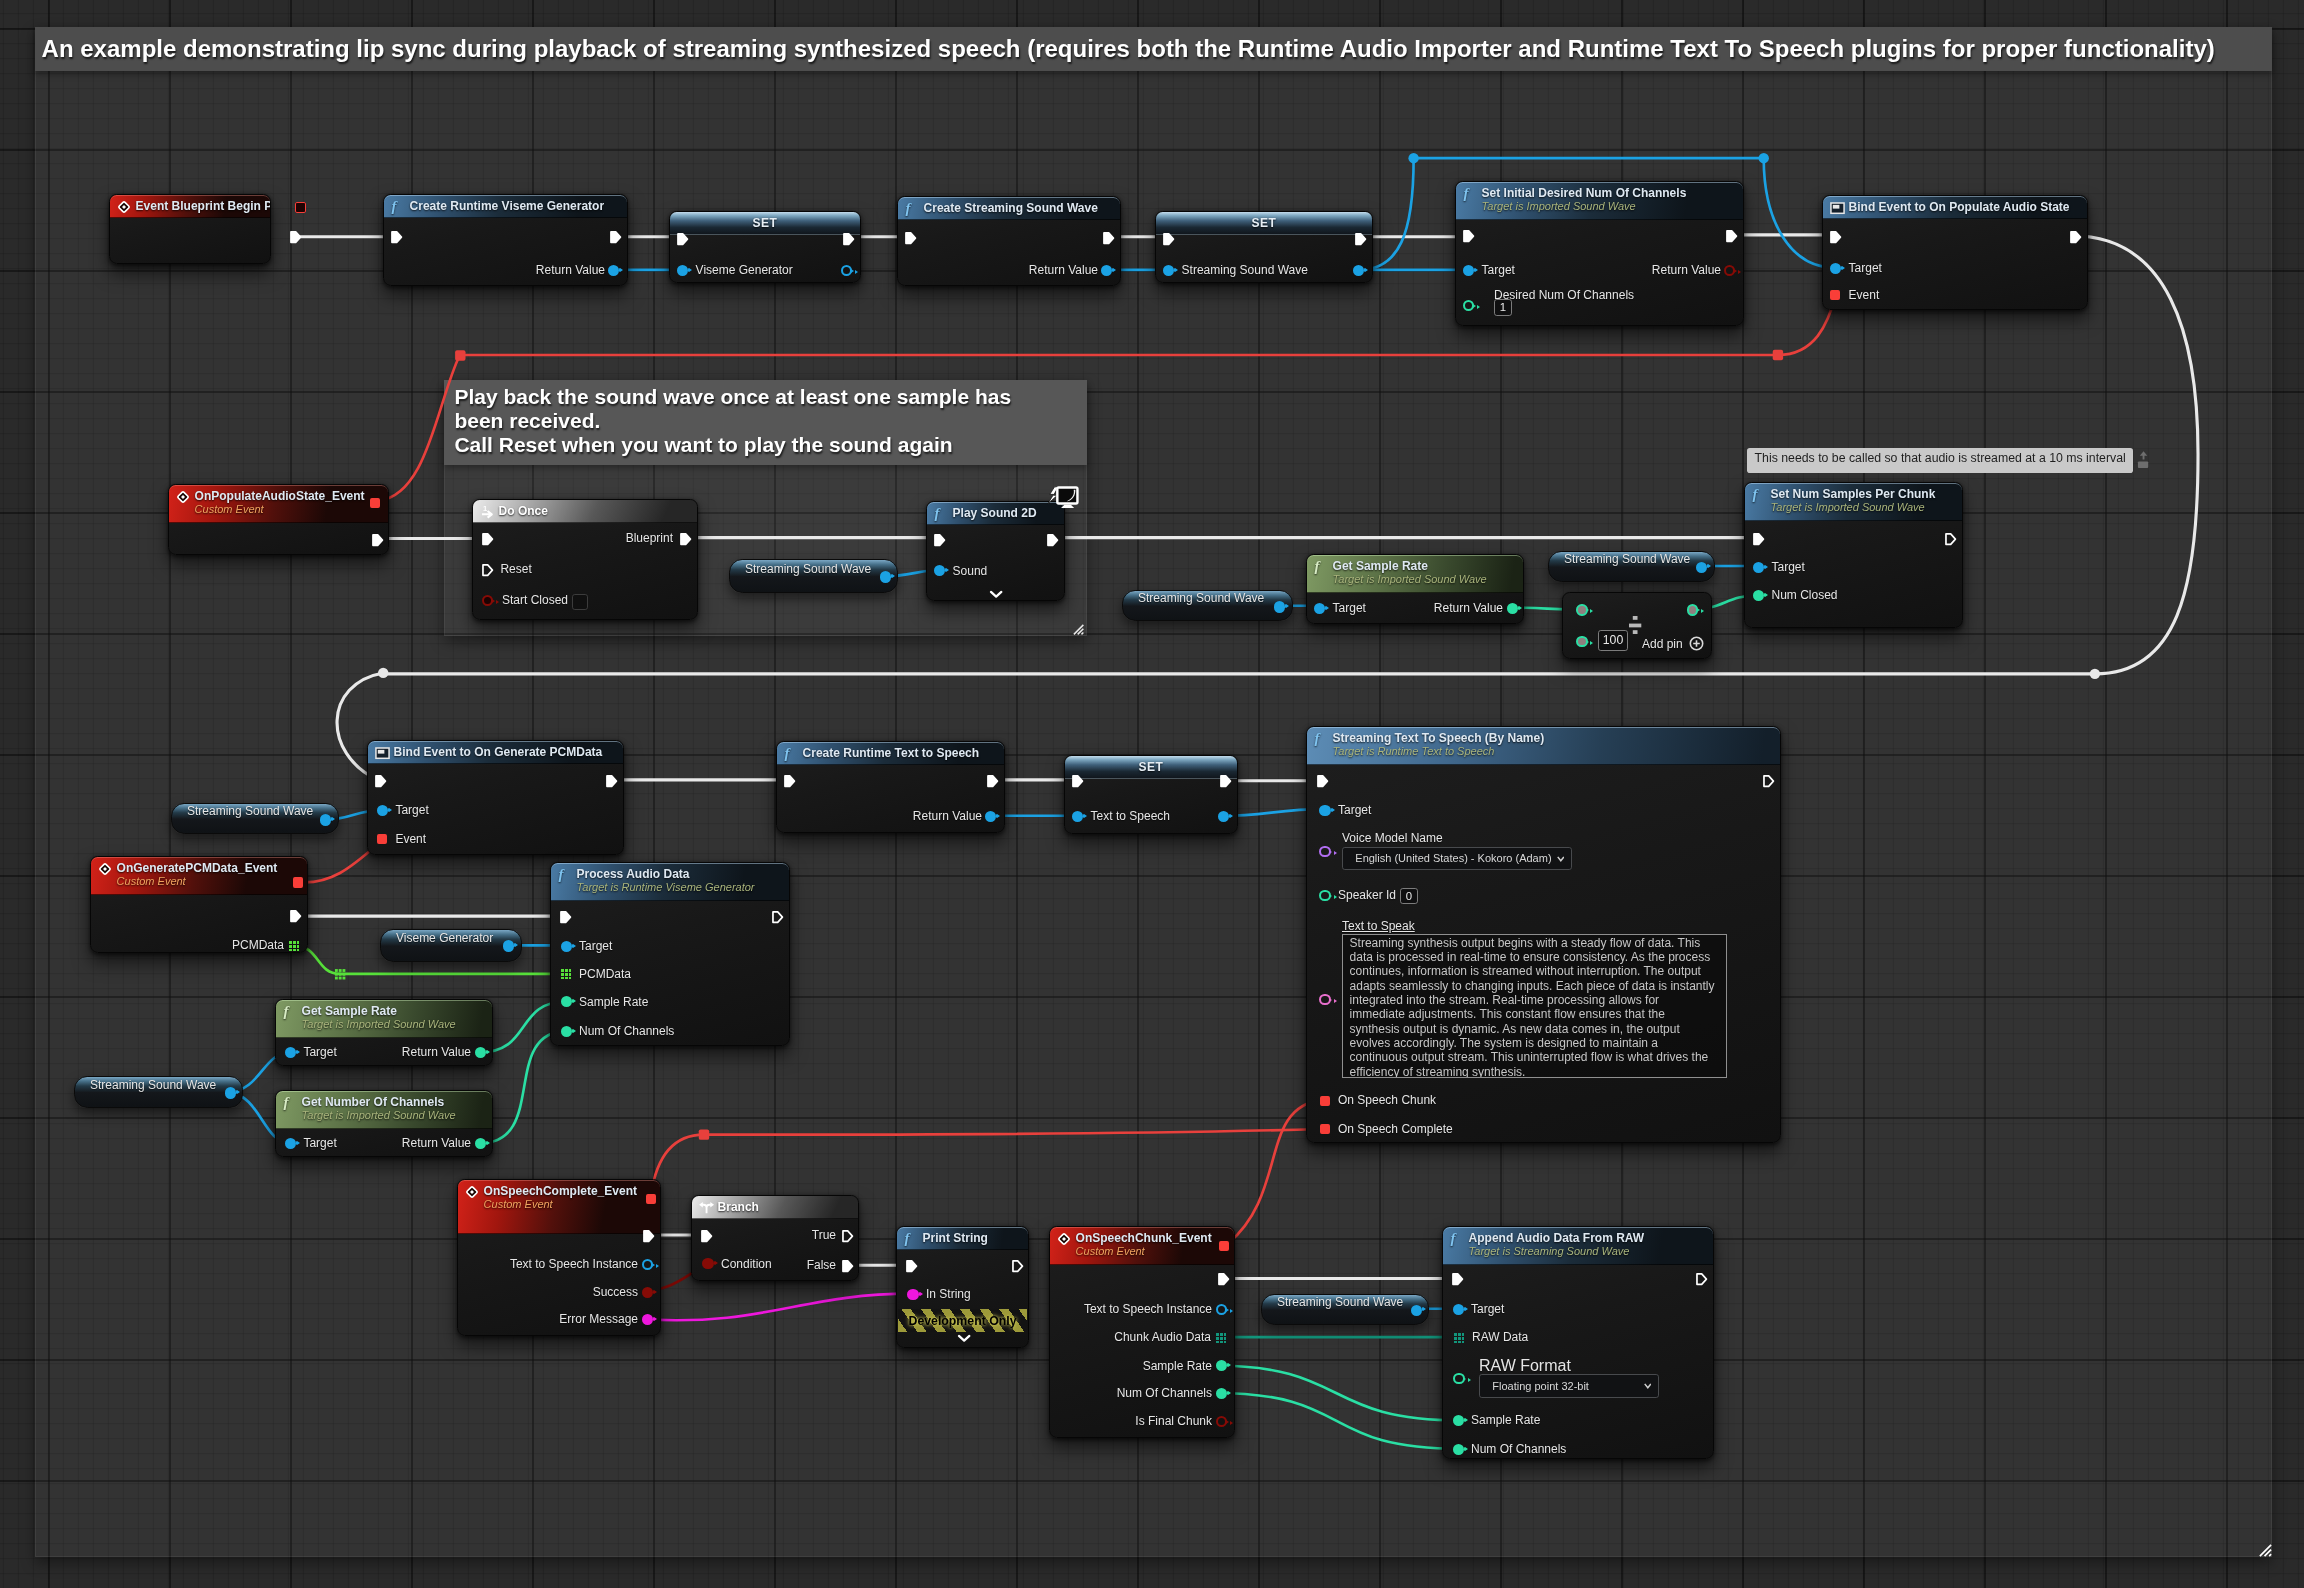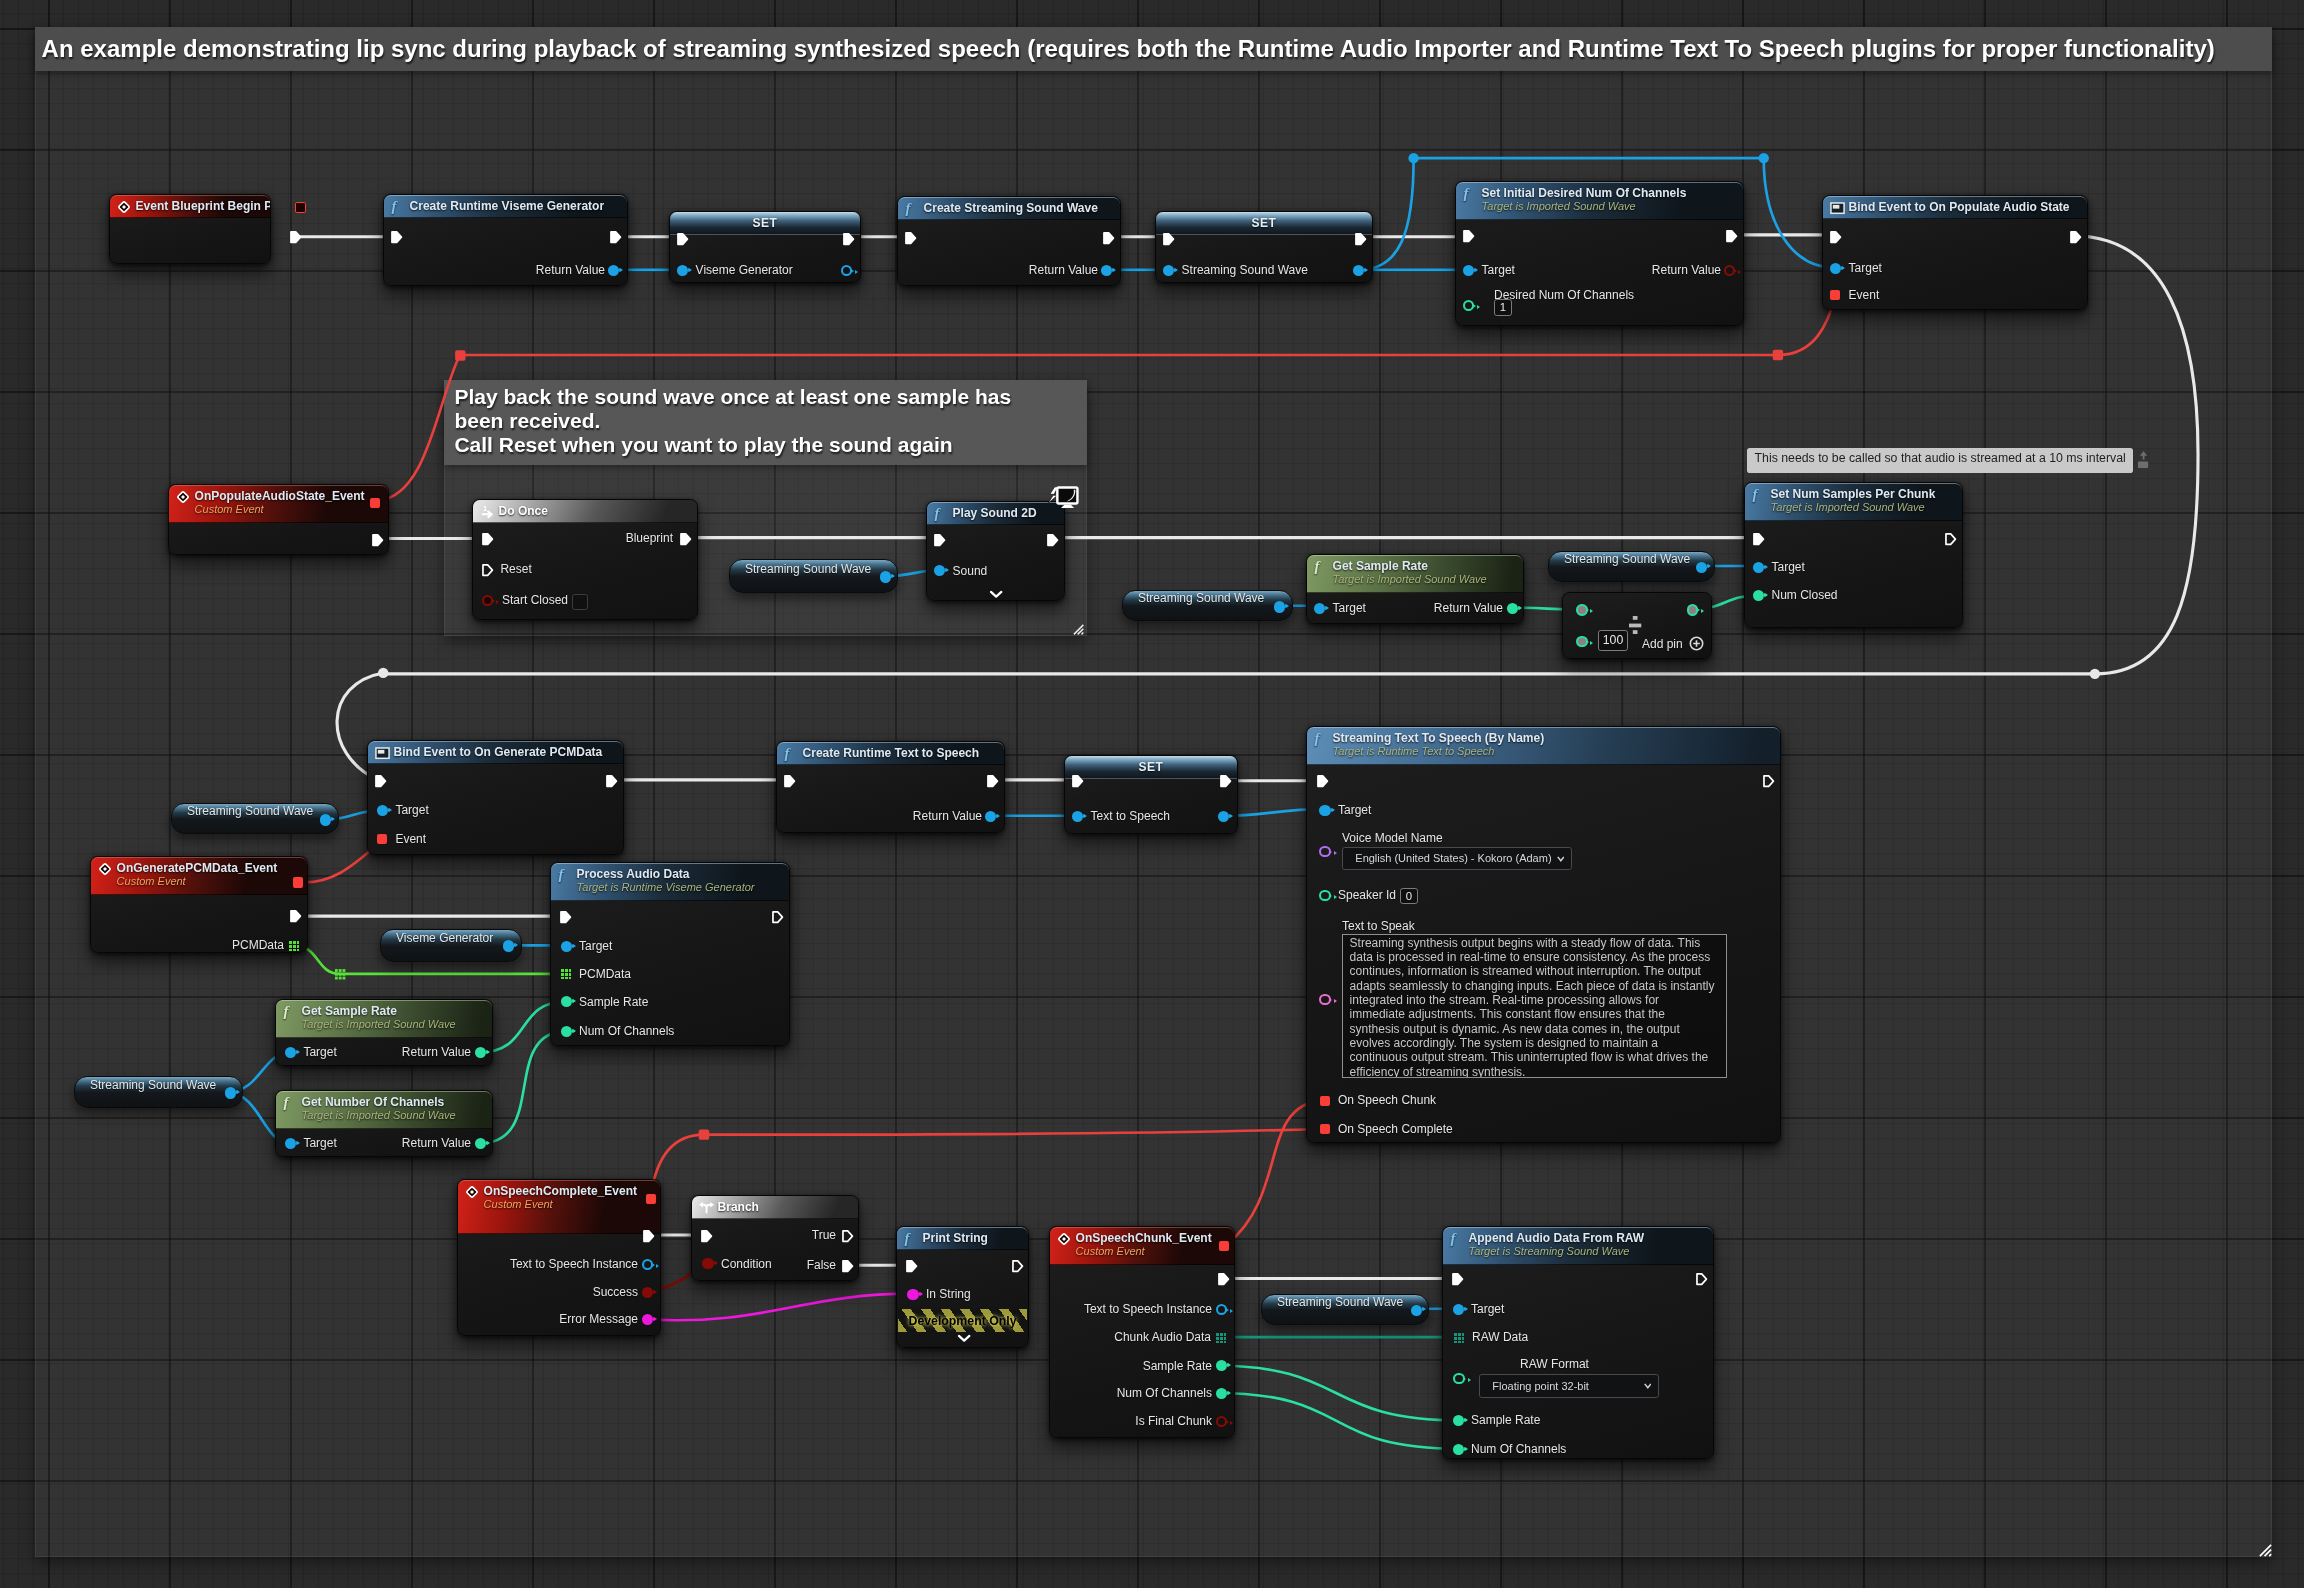--- a/index.html
+++ b/index.html
@@ -606,21 +606,21 @@
         <i style="position:absolute;left:8px;top:1.5px;border-top:2.5px solid transparent;border-bottom:2.5px solid transparent;border-left:3.4px solid #b26ef2"></i>
       </span>
       <span class="ddown" style="left:35px;top:120px;width:230px;height:23px;line-height:21px;padding-left:12.3px">English (United States) - Kokoro (Adam)<svg class="ch" width="9.5" height="7.6" viewBox="0 0 10 8">
           <polyline points="1,1.5 5,6.5 9,1.5" fill="none" stroke="#cfcfcf" stroke-width="2"></polyline>
         </svg></span>
       <span class="pin" style="left:12.3px;top:163px;border:2.1px solid #2adfa4;background:transparent;">
         <i style="position:absolute;left:8px;top:1.5px;border-top:2.5px solid transparent;border-bottom:2.5px solid transparent;border-left:3.4px solid #2adfa4"></i>
       </span>
       <span class="lab" style="font-size:12px;color:#e6e6e6;left:31px;top:161px;">Speaker Id</span>
       <span class="vbox" style="left:93px;top:161px;width:18px;height:16px;line-height:14px">0</span>
-      <span class="lab" style="font-size:12px;color:#e6e6e6;left:35px;top:192px;">Text to Speak</span>
+      <span class="lab" style="font-size:12px;color:#e6e6e6;left:35px;top:192px;text-decoration:underline;">Text to Speak</span>
       <span class="pin" style="left:12.3px;top:267px;border:2.1px solid #e86fcd;background:transparent;">
         <i style="position:absolute;left:8px;top:1.5px;border-top:2.5px solid transparent;border-bottom:2.5px solid transparent;border-left:3.4px solid #e86fcd"></i>
       </span>
       <div class="tarea" style="left:35px;top:207px;width:385px;height:144px">Streaming synthesis output begins with a steady flow of data. This<br>data is processed in real-time to ensure consistency. As the process<br>continues, information is streamed without interruption. The output<br>adapts seamlessly to changing inputs. Each piece of data is instantly<br>integrated into the stream. Real-time processing allows for<br>immediate adjustments. This constant flow ensures that the<br>synthesis output is dynamic. As new data comes in, the output<br>evolves accordingly. The system is designed to maintain a<br>continuous output stream. This uninterrupted flow is what drives the<br>efficiency of streaming synthesis.</div>
       <span class="sq" style="left:12.8px;top:369px;background:#f93e38"></span>
       <span class="lab" style="font-size:12px;color:#e6e6e6;left:31px;top:366px;">On Speech Chunk</span>
       <span class="sq" style="left:12.8px;top:397px;background:#f93e38"></span>
       <span class="lab" style="font-size:12px;color:#e6e6e6;left:31px;top:395px;">On Speech Complete</span>
     </div>
     <div class="node" style="left:457px;top:1179px;width:204px;height:157px;">
@@ -763,21 +763,21 @@
         <i style="left:0px;top:3.8px;background:#12967c"></i>
         <i style="left:0px;top:7.6px;background:#12967c"></i>
         <i style="left:3.8px;top:0px;background:#12967c"></i>
         <i style="left:3.8px;top:3.8px;background:#12967c"></i>
         <i style="left:3.8px;top:7.6px;background:#12967c"></i>
         <i style="left:7.6px;top:0px;background:#12967c"></i>
         <i style="left:7.6px;top:3.8px;background:#12967c"></i>
         <i style="left:7.6px;top:7.6px;background:#12967c"></i>
       </span>
       <span class="lab" style="font-size:12px;color:#e6e6e6;left:29px;top:103px;">RAW Data</span>
-      <span class="lab" style="font-size:12px;color:#e6e6e6;left:36px;top:130px;margin-left:41px;">RAW Format</span>
+      <span class="lab" style="font-size:16px;color:#e6e6e6;left:36px;top:130px;">RAW Format</span>
       <span class="pin" style="left:10.4px;top:146px;border:2.1px solid #2adfa4;background:transparent;">
         <i style="position:absolute;left:8px;top:1.5px;border-top:2.5px solid transparent;border-bottom:2.5px solid transparent;border-left:3.4px solid #2adfa4"></i>
       </span>
       <span class="ddown" style="left:36px;top:147px;width:180px;height:24px;line-height:22px;padding-left:12.3px">Floating point 32-bit<svg class="ch" width="9.5" height="7.6" viewBox="0 0 10 8">
           <polyline points="1,1.5 5,6.5 9,1.5" fill="none" stroke="#cfcfcf" stroke-width="2"></polyline>
         </svg></span>
       <span class="pin f" style="left:9.5px;top:188px;background:#2adfa4;border-left:0px solid #2adfa4;color:#2adfa4">
         <i style="position:absolute;left:11.4px;top:2.8px;border-top:2.8px solid transparent;border-bottom:2.8px solid transparent;border-left:3.8px solid #2adfa4"></i>
       </span>
       <span class="lab" style="font-size:12px;color:#e6e6e6;left:28px;top:186px;">Sample Rate</span>

